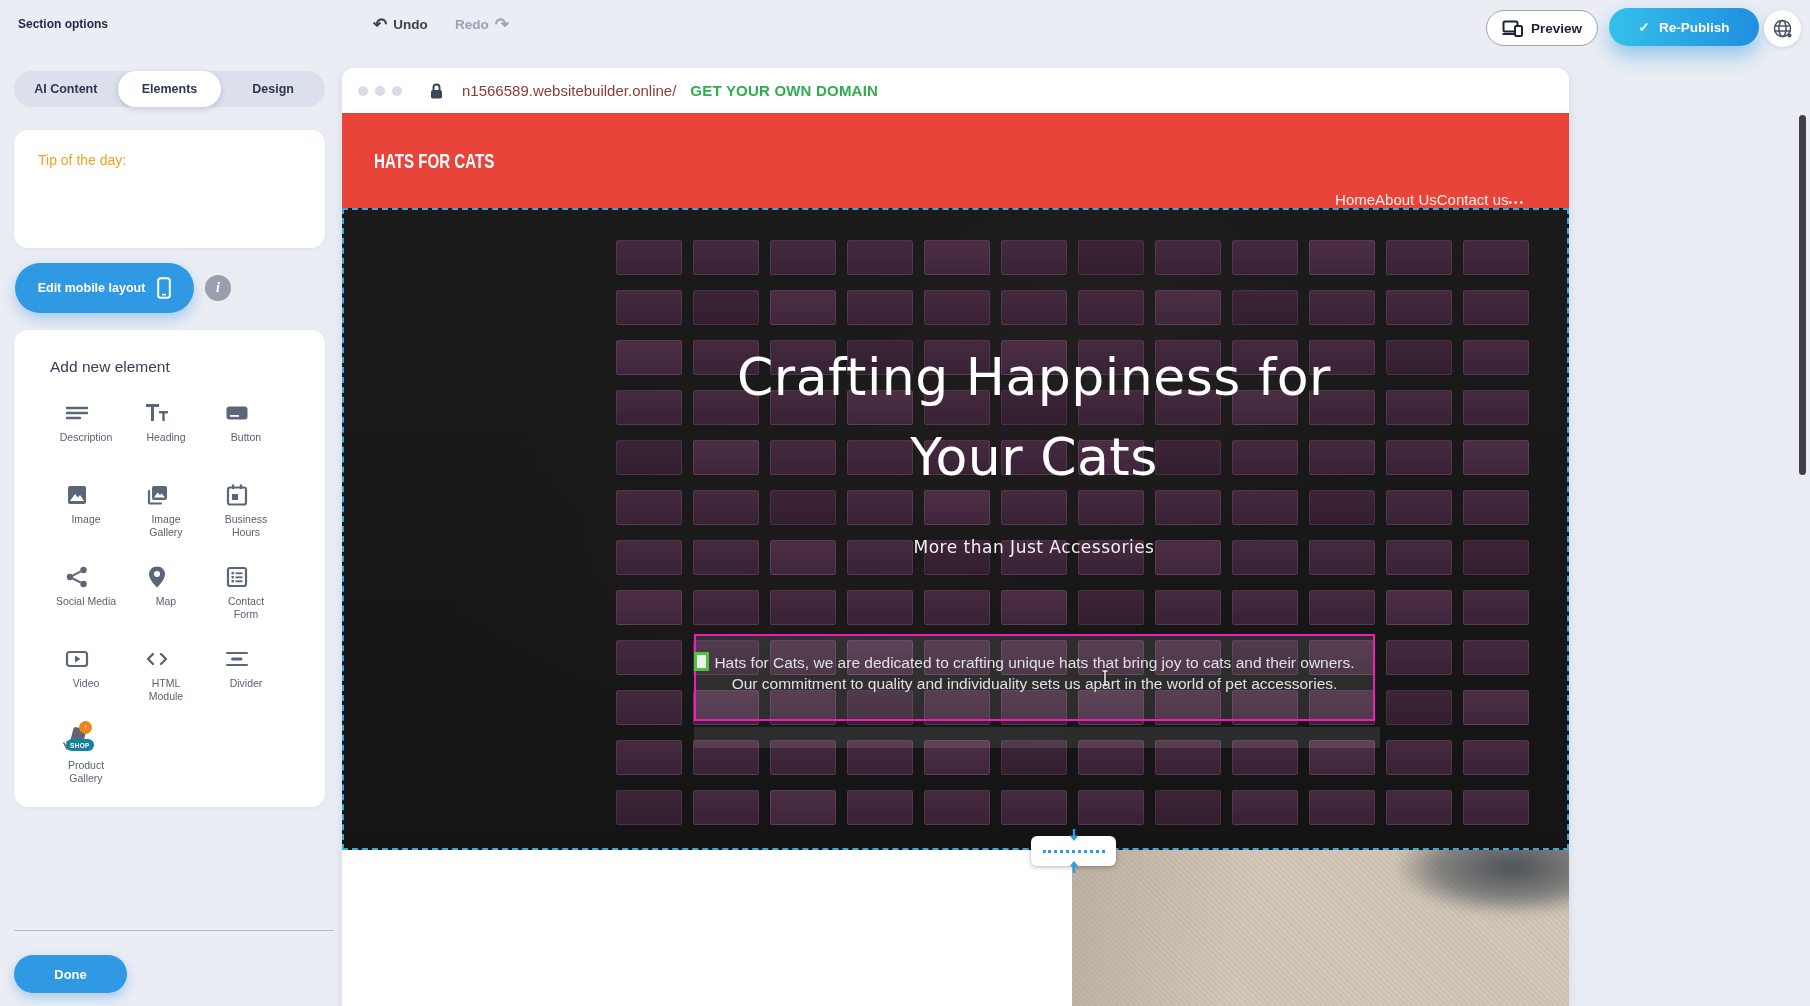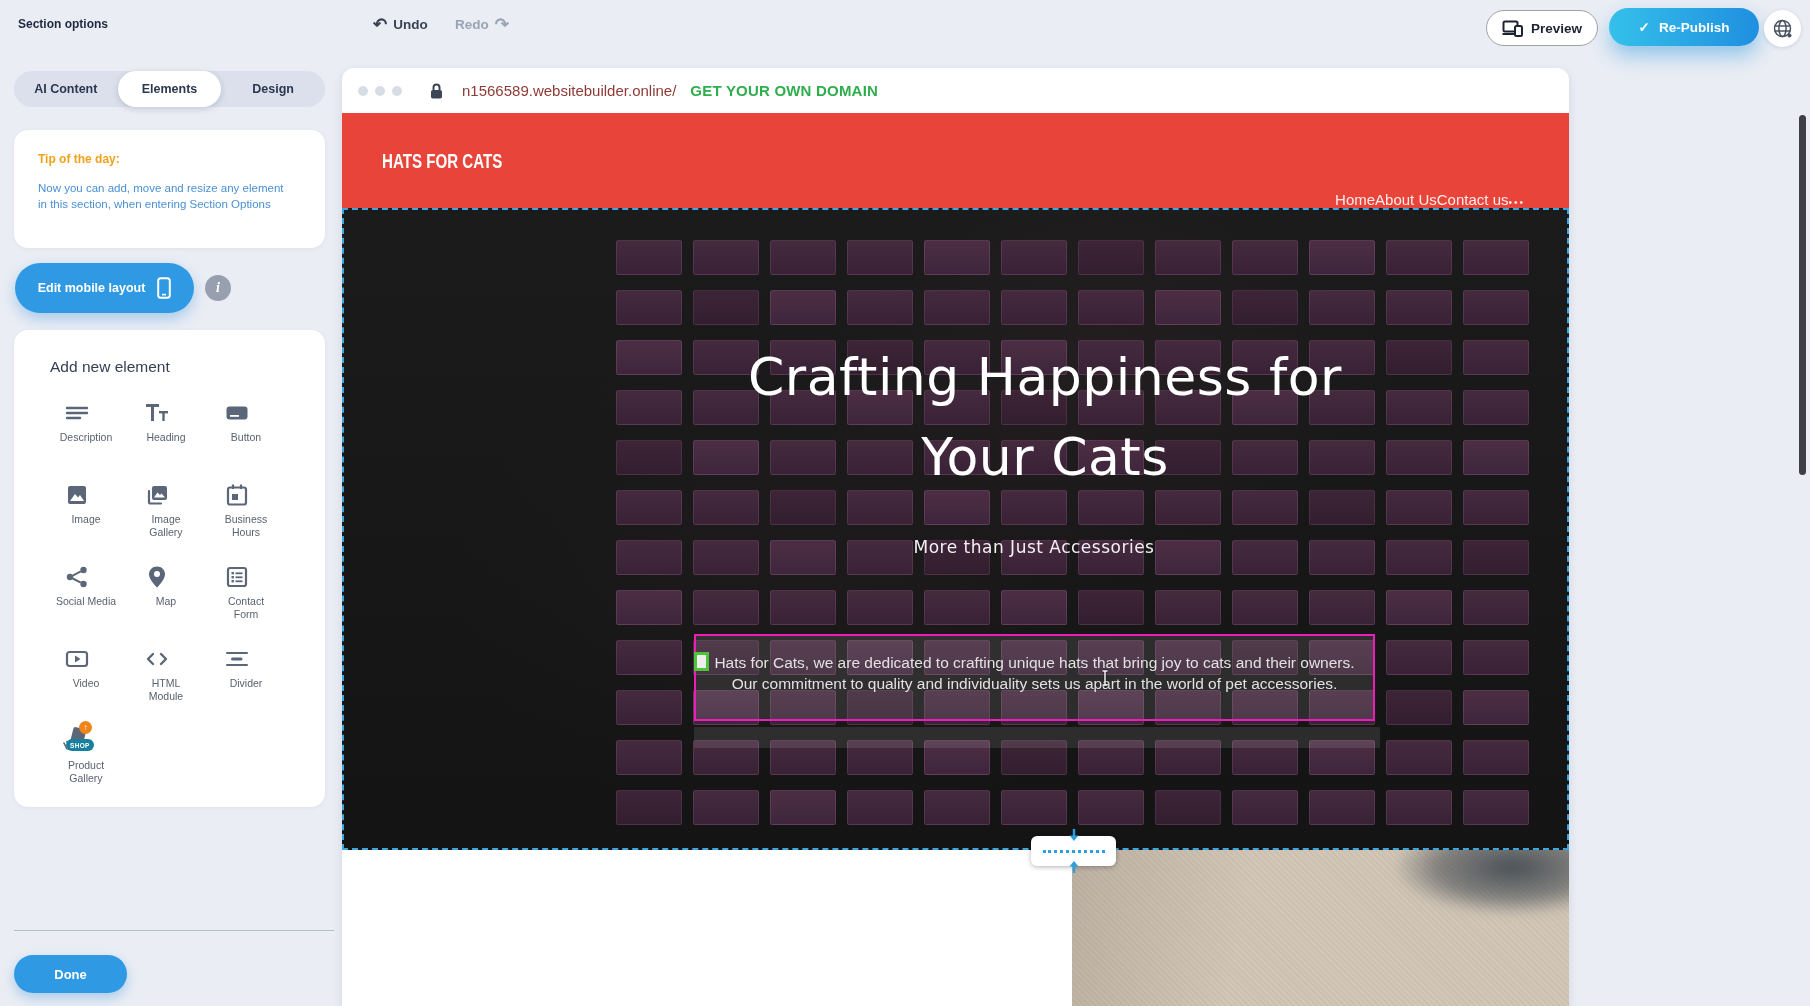--- a/index.html
+++ b/index.html
@@ -8,21 +8,21 @@
   #app { position:absolute; inset:0; width:1810px; height:1006px; }
 
   
   .panel { position:absolute; left:0; top:0; width:348px; height:1006px; }
   .panel-title { position:absolute; left:18px; top:17px; font-size:12px; font-weight:700; color:#1f2940; }
   .tabs { position:absolute; left:14px; top:71px; width:311px; height:36px; background:#dbe0ec; border-radius:18px; display:flex; align-items:stretch; }
   .tab { flex:1; border:none; background:transparent; border-radius:18px; font-family:inherit; font-size:12.5px; font-weight:700; color:#2c3850; cursor:pointer; }
   .tab.active { background:#ffffff; box-shadow:0 2px 6px rgba(30,40,70,0.18); }
   .card { position:absolute; left:14px; width:311px; background:#fff; border-radius:14px; box-shadow:0 1px 4px rgba(40,50,80,0.06); }
   .tip-card { top:130px; height:118px; }
-  .tip-title { position:absolute; left:24px; top:22px; font-size:12px; font-weight:700; color:var(--tip_orange); }
+  .tip-title { position:absolute; left:24px; top:22px; font-size:14px; font-weight:400; color:var(--tip_orange); }
   .tip-body { position:absolute; left:24px; top:51px; font-size:11.5px; line-height:15.5px; color:var(--tip_blue); }
   .edit-mobile { position:absolute; left:15px; top:263px; width:179px; height:50px; border:none; border-radius:25px; background:var(--accent_blue); color:#fff; font-family:inherit; font-size:12.5px; font-weight:700; display:flex; align-items:center; justify-content:center; gap:12px; box-shadow:0 6px 14px rgba(46,140,220,0.35); cursor:pointer; }
   .info-btn { position:absolute; left:205px; top:275px; width:26px; height:26px; border:none; border-radius:50%; background:#98a0b0; color:#fff; font-family:"Liberation Serif",serif; font-style:italic; font-weight:700; font-size:14px; cursor:pointer; }
   .add-card { top:330px; height:477px; }
   .add-title { position:absolute; left:36px; top:28px; font-size:15.5px; font-weight:500; color:#333f52; }
   .el-grid { position:absolute; left:23px; top:66px; width:246px; display:flex; flex-wrap:wrap; }
   .el-cell { width:80px; height:82px; display:flex; flex-direction:column; align-items:center; padding-top:2px; cursor:pointer; }
   .el-icon { width:30px; height:30px; display:flex; align-items:center; justify-content:center; }
   .el-label { margin-top:3px; font-size:10.5px; line-height:13px; color:#5a6270; text-align:center;padding-left:18px; }
   .pg-icon { position:relative; width:34px; height:32px; }
@@ -42,37 +42,37 @@
 
   
   .browser-card { position:absolute; left:342px; top:68px; width:1227px; height:938px; background:#fff; border-radius:12px 12px 0 0; box-shadow:0 3px 10px rgba(50,60,90,0.12); }
   .chrome { position:relative; height:45px; display:flex; align-items:center; }
   .win-dots { display:flex; gap:7px; margin-left:16px; }
   .win-dots i { width:10px; height:10px; border-radius:50%; background:#d8dce5; }
   .lock { margin-left:27px; display:flex; }
   .url-text { margin-left:18px; font-size:15px; color:var(--url_red); }
   .domain-cta { margin-left:14px; font-size:15px; font-weight:700; color:var(--domain_green); letter-spacing:.2px; cursor:pointer; }
 
-  .site-header { position:relative; height:95px; background:var(--header_red); display:flex; align-items:center;padding-left:8px; }
+  .site-header { position:relative; height:95px; background:var(--header_red); display:flex; align-items:center; }
   .site-logo { margin-left:32px; color:#fff; font-size:21px; font-weight:800; letter-spacing:0; transform:scaleX(.72); transform-origin:left center; white-space:nowrap; }
   .site-nav { position:absolute; right:44px; top:0; height:100%; display:flex; align-items:flex-end; }
   .nav-item { position:relative; color:#fdeceb; font-size:15px; cursor:pointer; }
   .nav-item.active::after { content:""; position:absolute; left:-6px; right:-6px; bottom:-12px; height:2px; background:#fff; }
   .nav-more { font-size:10px; letter-spacing:2px; }
 
   .hero { position:relative; height:642px; overflow:hidden;
     background: radial-gradient(420px 300px at 62% 25%, rgba(120,70,95,0.10), transparent 70%),
                 radial-gradient(520px 360px at 38% 58%, rgba(100,60,85,0.08), transparent 70%),
                 linear-gradient(#1b1b1b,#141414); }
   .tile-grid { position:absolute; left:274px; top:32px; display:grid; grid-template-columns:repeat(12,66px); grid-auto-rows:35px; column-gap:11px; row-gap:15px; z-index:1; }
   .tile { width:66px; height:35px; border-radius:2.5px; background:linear-gradient(180deg,#452a3e,#392236); border:1px solid rgba(165,115,150,0.22); }
   .tile:nth-child(5n) { filter:brightness(1.1); }
   .tile:nth-child(7n) { filter:brightness(0.88); }
   .hero-center { position:absolute; left:0; top:0; width:1384px; height:100%; z-index:2; }
-  .hero-h1 { position:absolute; left:11px; width:100%; text-align:center; font-family:"DejaVu Sans",sans-serif; font-size:52px; font-weight:500; letter-spacing:.5px; color:#ffffff; line-height:80px; cursor:pointer; }
+  .hero-h1 { position:absolute; left:0; width:100%; text-align:center; font-family:"DejaVu Sans",sans-serif; font-size:52px; font-weight:500; letter-spacing:.5px; color:#ffffff; line-height:80px; cursor:pointer; }
   .hero-h1.l1 { top:129px; } .hero-h1.l2 { top:209px; }
   .hero-sub { position:absolute; left:0; top:329px; width:100%; text-align:center; font-family:"DejaVu Sans",sans-serif; font-size:17px; font-weight:400; letter-spacing:.5px; color:#f3eef2; cursor:pointer; }
   .pink-box { position:absolute; left:352px; top:426px; width:681px; height:87px; border:2px solid var(--selection_pink); background:rgba(255,255,255,0.10); z-index:3; cursor:pointer; }
   .pink-box .para { margin-top:17px; text-align:center; font-size:15.5px; line-height:20.5px; color:#e3e0e3; white-space:nowrap; }
   .green-handle { position:absolute; left:-2px; top:16px; width:15px; height:19px; background:#efefef; border:3px solid var(--handle_green); cursor:pointer; }
   .under-band { position:absolute; left:352px; top:519px; width:686px; height:21px; background:rgba(255,255,255,0.10); z-index:2; }
   .hero-dashed { position:absolute; inset:0; border:2px dashed #3ba7e1; z-index:4; pointer-events:none; }
   .text-cursor { position:absolute; left:758px; top:462px; z-index:5; filter:drop-shadow(0 0 1px rgba(0,0,0,.8)); }
 
   .below { position:relative; height:156px; background:#fff; }
@@ -102,24 +102,20 @@
     <h1 class="panel-title">Section options</h1>
 
     <div class="tabs">
       <button class="tab">AI Content</button>
       <button class="tab active">Elements</button>
       <button class="tab">Design</button>
     </div>
 
     <div class="card tip-card">
       <div class="tip-title">Tip of the day:</div>
-      <div class="tip-body">
-        <div>Now you can add, move and resize any element</div>
-        <div>in this section, when entering Section Options</div>
-      </div>
     </div>
 
     <button class="edit-mobile">
       <span>Edit mobile layout</span>
       <span>
         <svg width="14" height="22" viewBox="0 0 14 22">
             <rect x="1.2" y="1.2" width="11.6" height="19.6" rx="2.6" fill="none" stroke="#fff" stroke-width="2"></rect>
             <line x1="5" y1="17.6" x2="9" y2="17.6" stroke="#fff" stroke-width="1.6"></line>
           </svg>
       </span>

